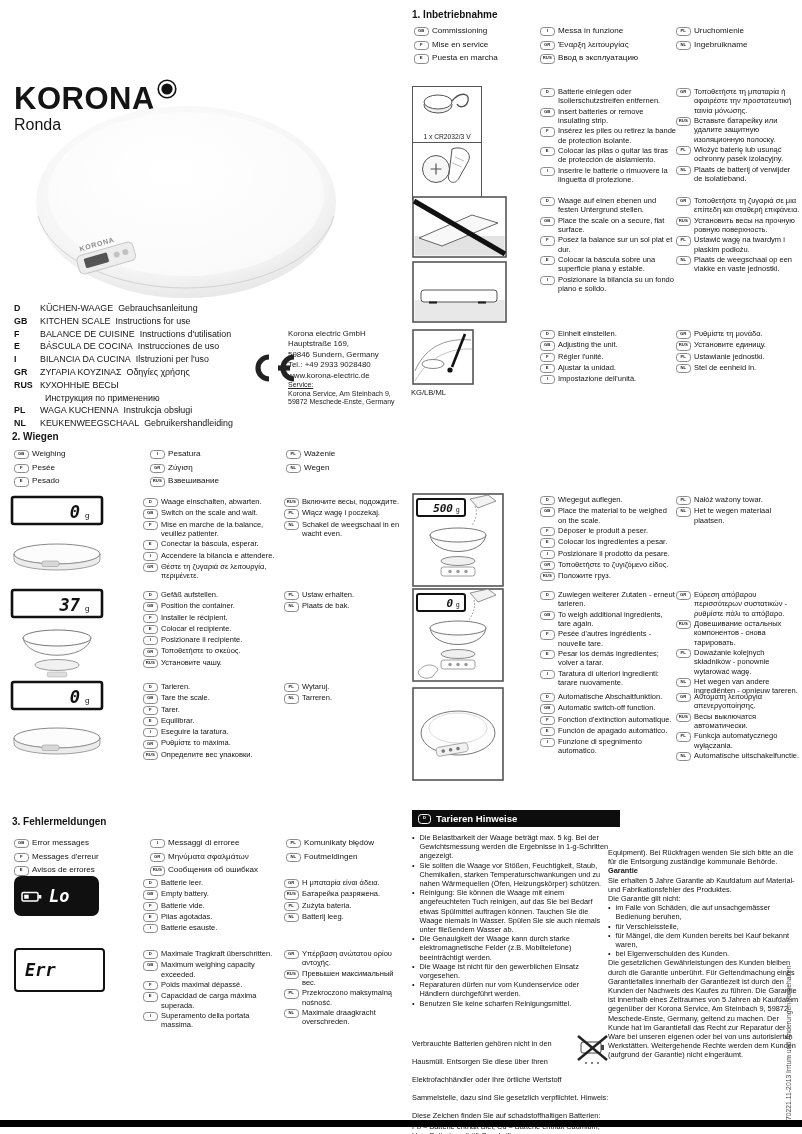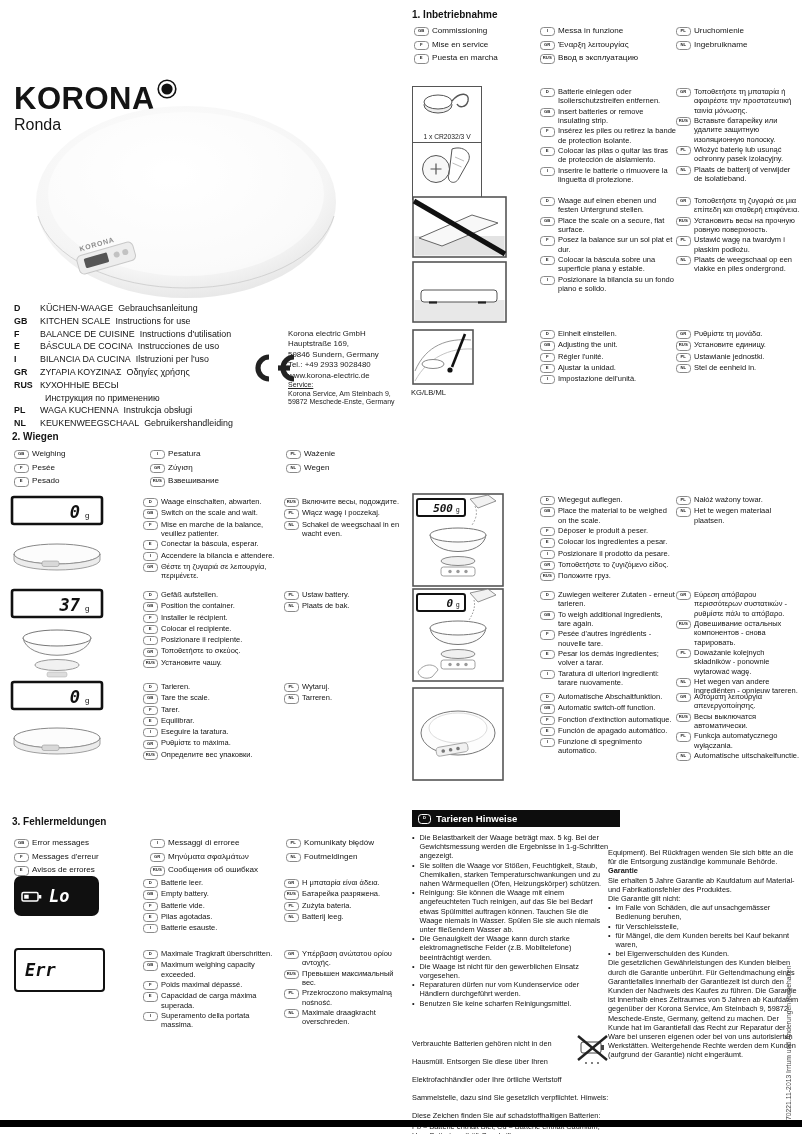--- a/index.html
+++ b/index.html
@@ -292,21 +292,21 @@
       <div class="ins">
         <span class="flag">RUS</span>
         <span class="it">Установить весы на прочную ровную поверхность.</span>
       </div>
       <div class="ins">
         <span class="flag">PL</span>
         <span class="it">Ustawić wagę na twardym i płaskim podłożu.</span>
       </div>
       <div class="ins">
         <span class="flag">NL</span>
-        <span class="it">Plaats de weegschaal op een vlakke en piles ondergrond.</span>
+        <span class="it">Plaats de weegschaal op een vlakke en vaste jednostki.</span>
       </div>
     </div>
 
   <svg class="abs" style="left:412px;top:329px" width="62" height="56">
     <rect x="1" y="1" width="60" height="54" fill="#fff" stroke="#555" stroke-width="1.6"></rect>
     <path d="M3,42 C14,16 36,9 59,11" fill="none" stroke="#999"></path>
     <path d="M3,52 C16,28 38,19 60,20" fill="none" stroke="#c4c4c4"></path>
     <ellipse cx="21" cy="35" rx="11" ry="4.5" fill="#fff" stroke="#888"></ellipse>
     <circle cx="38" cy="41" r="2.6" fill="#111"></circle>
     <line x1="53" y1="5" x2="40" y2="38" stroke="#111" stroke-width="2.6"></line>
@@ -486,21 +486,21 @@
       </div>
       <div class="ins">
         <span class="flag">RUS</span>
         <span class="it">Установите чашу.</span>
       </div>
     </div>
   <div class="abs" style="left:284px;top:590px;width:122px">
 
   <div class="ins">
         <span class="flag">PL</span>
-        <span class="it">Ustaw battery.</span>
+        <span class="it">Ustaw erhalten.</span>
       </div>
       <div class="ins">
         <span class="flag">NL</span>
         <span class="it">Plaats de bak.</span>
       </div>
     </div>
 
   <svg class="abs" style="left:10px;top:680px" width="96" height="80">
     <rect x="2" y="2" width="90" height="27" rx="2" fill="#fff" stroke="#111" stroke-width="2.6"></rect>
     <text x="70" y="23" text-anchor="end" font-family="DejaVu Sans Mono, monospace" font-size="17" font-weight="bold" font-style="italic" fill="#111">0</text>

